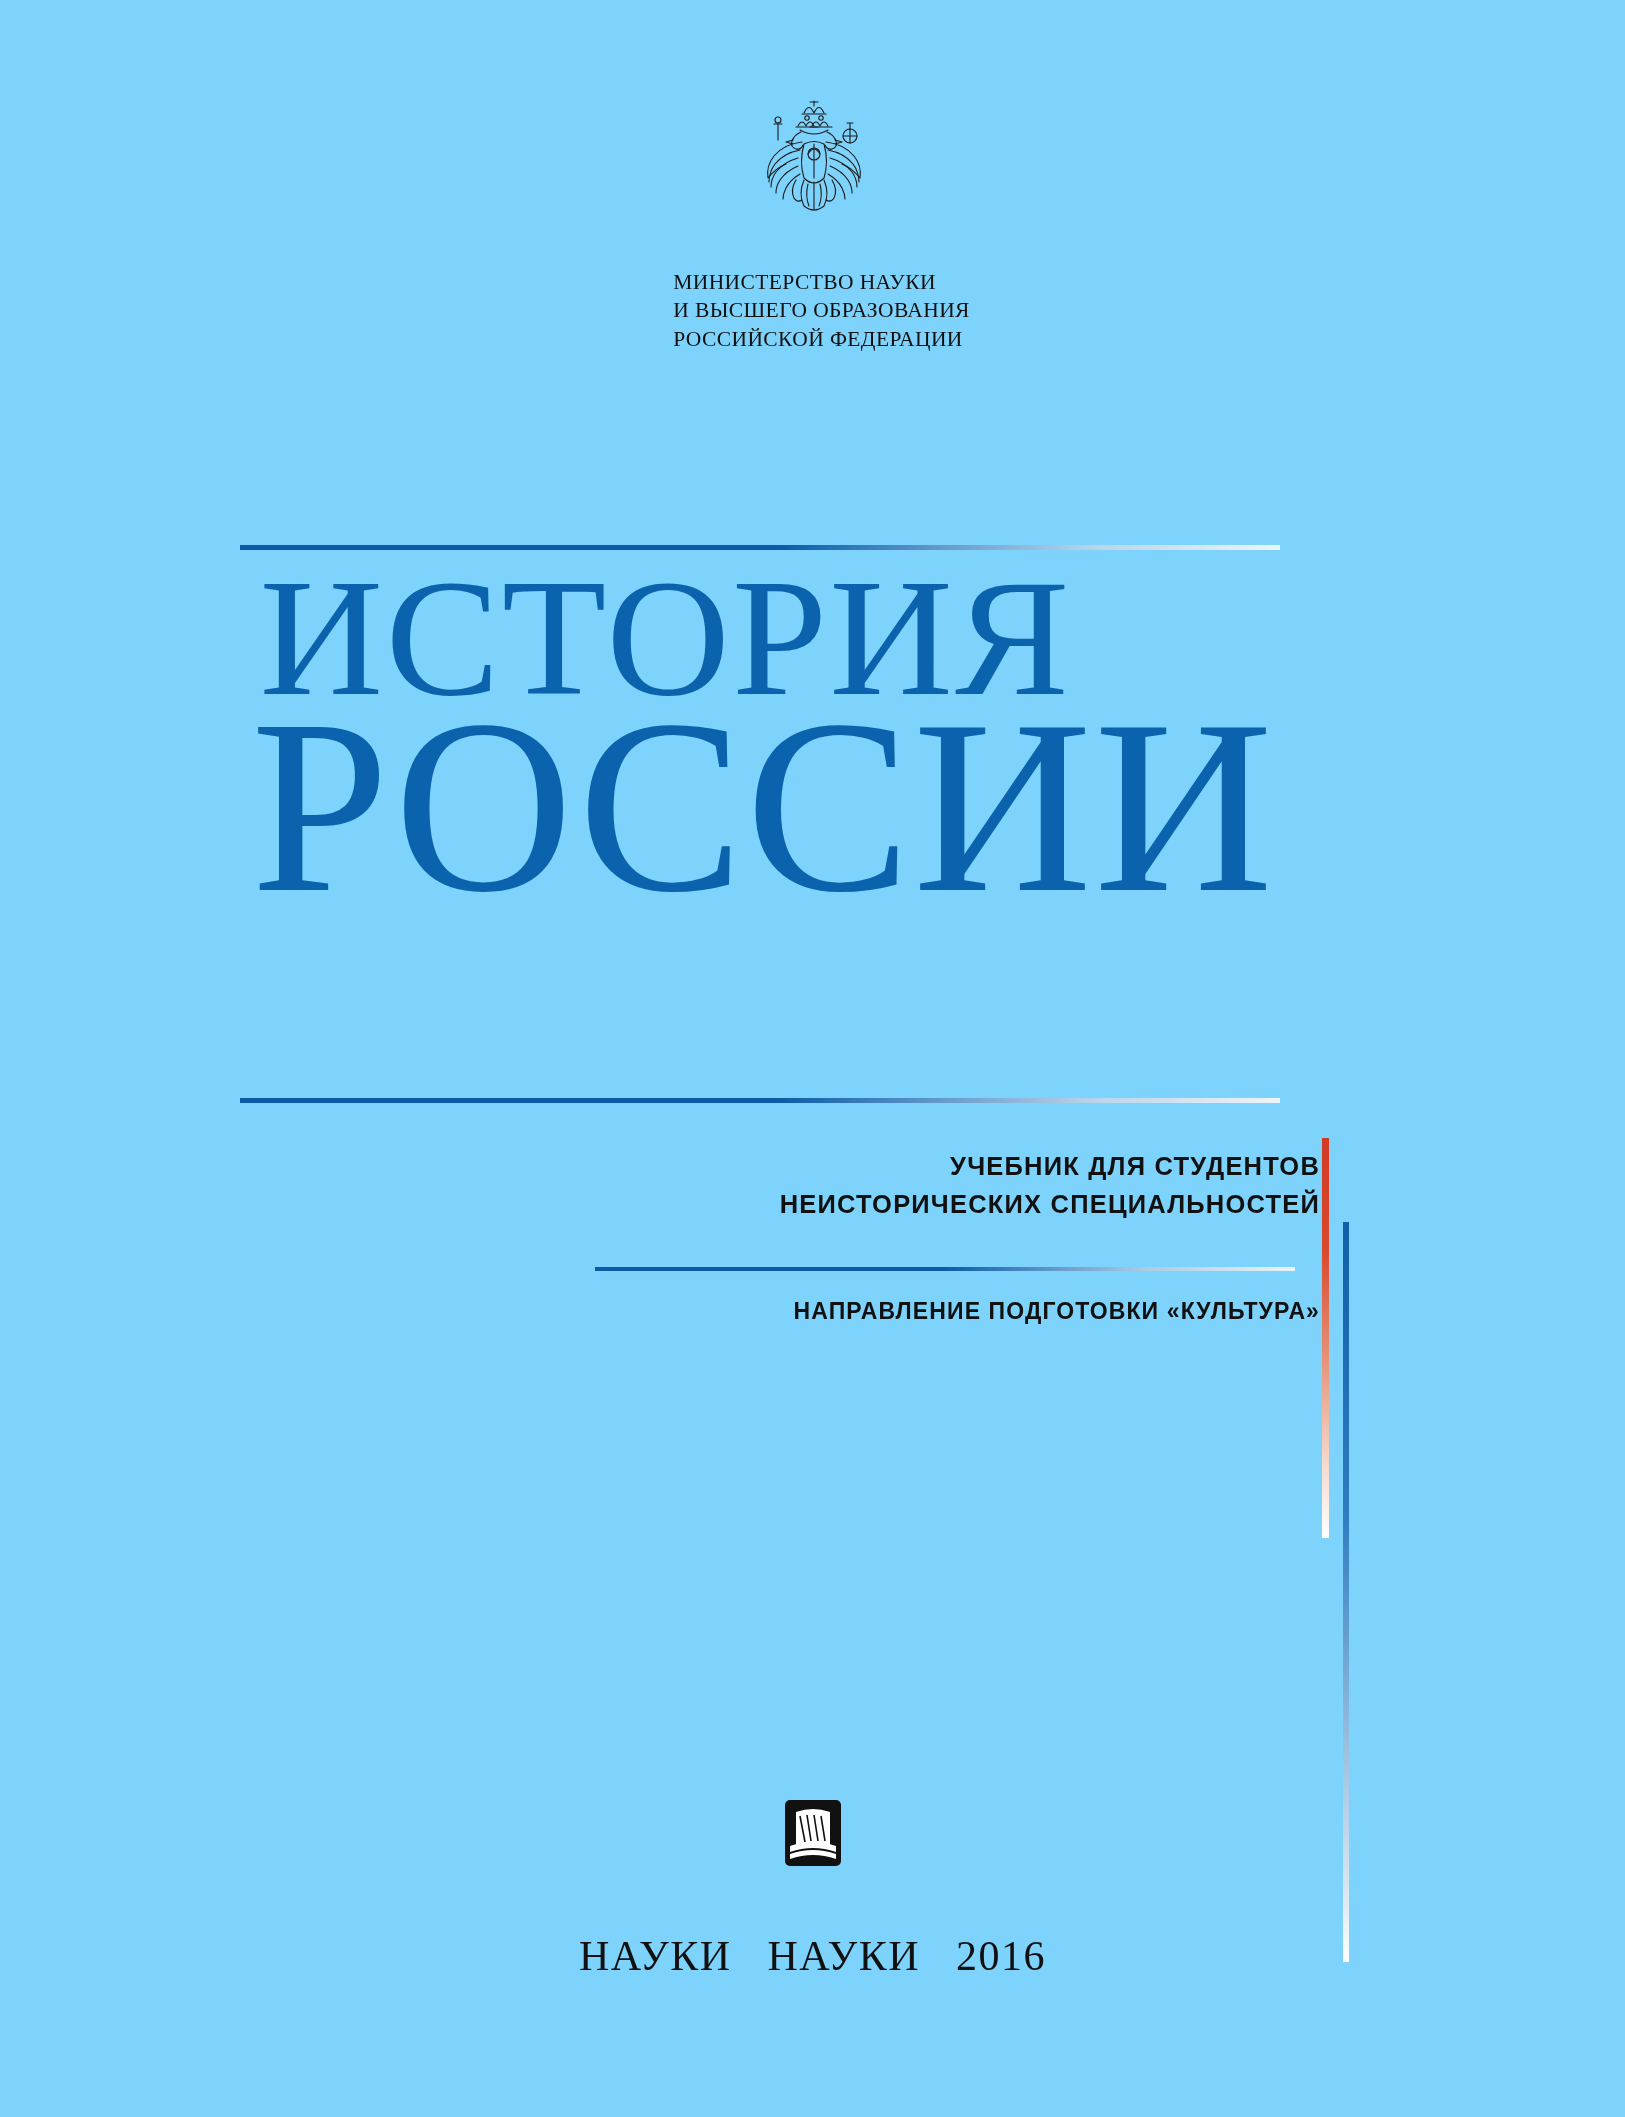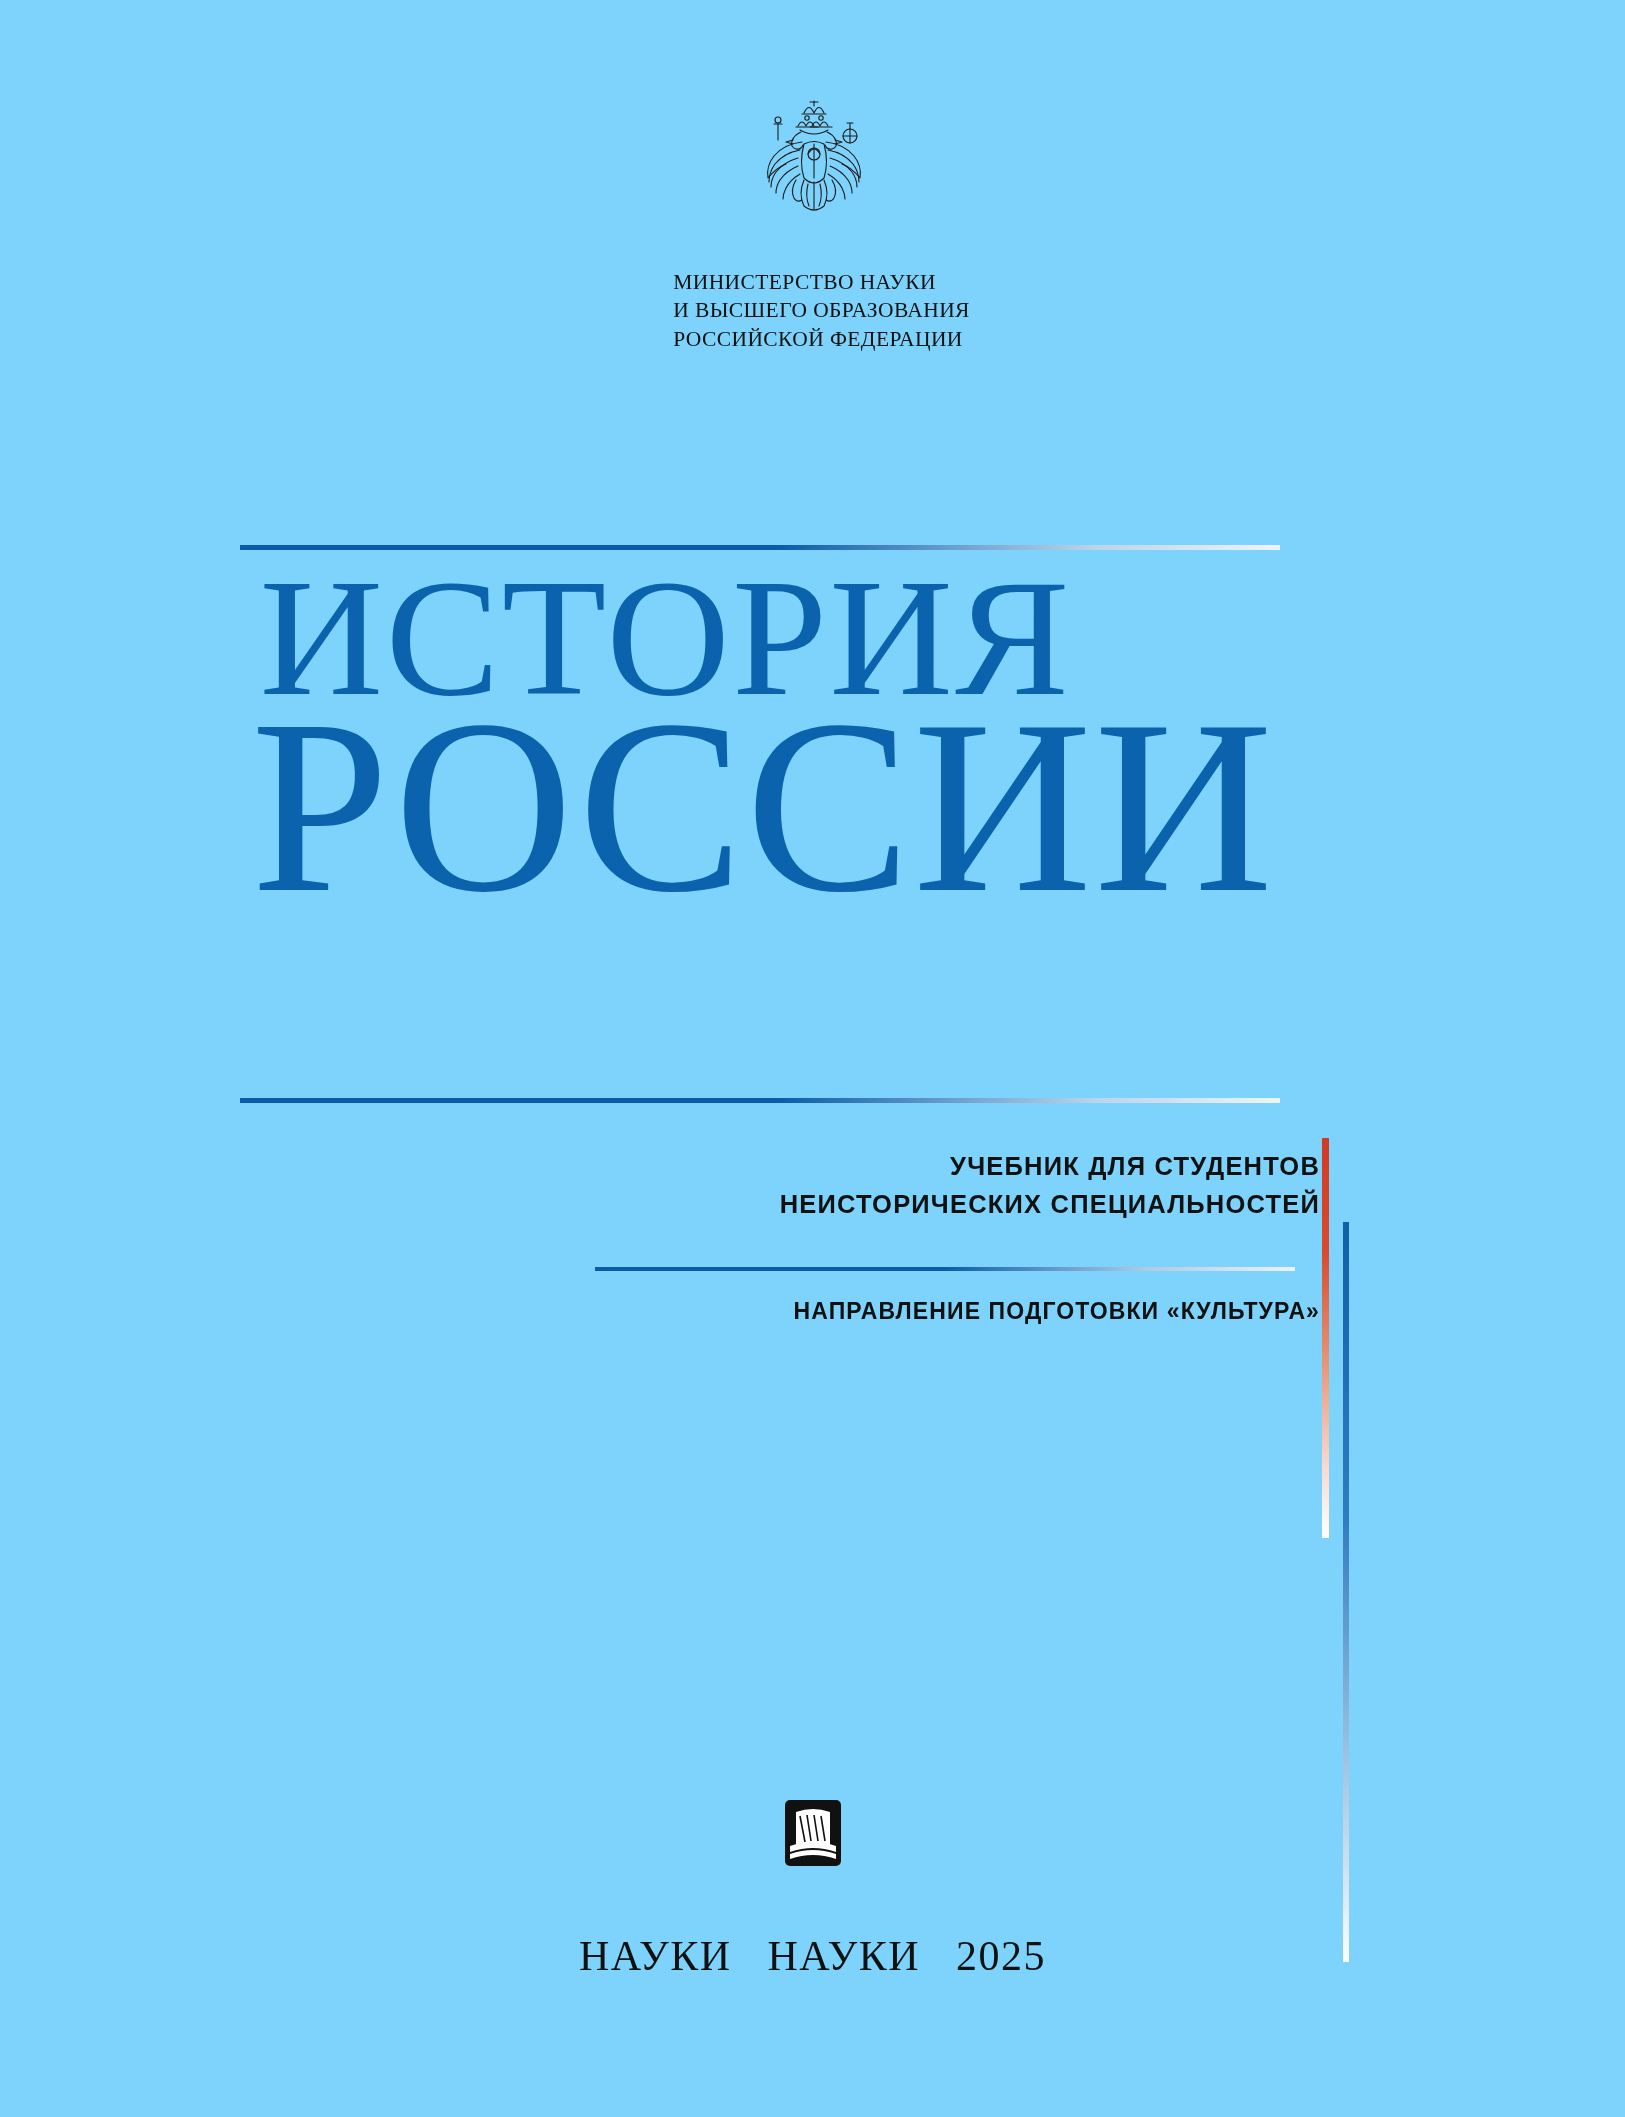--- a/index.html
+++ b/index.html
@@ -271,16 +271,16 @@
       <path d="M14 50 q23 -8 46 0 v6 q-23 -8 -46 0 z" fill="#ffffff"></path>
       <path d="M14 58 q23 -8 46 0 v5 q-23 -8 -46 0 z" fill="#ffffff"></path>
     </svg>
   </div>
 
   <div class="imprint">
     <span>НАУКИ</span>
     <span>&nbsp;</span>
     <span>НАУКИ</span>
     <span>&nbsp;</span>
-    <span>2025</span>
+    <span>2016</span>
   </div>
 
 </div>
 
 </body></html>

